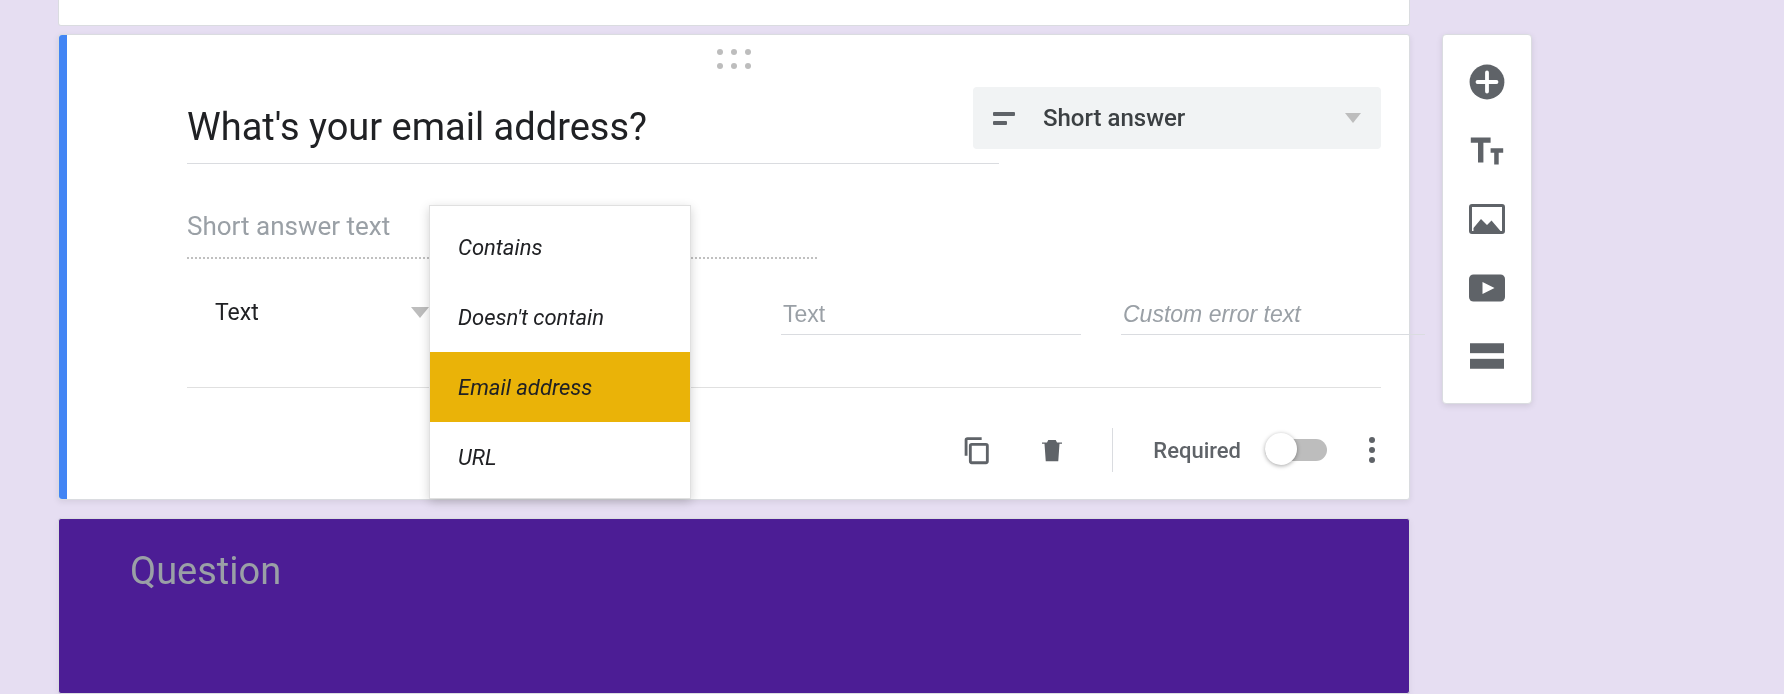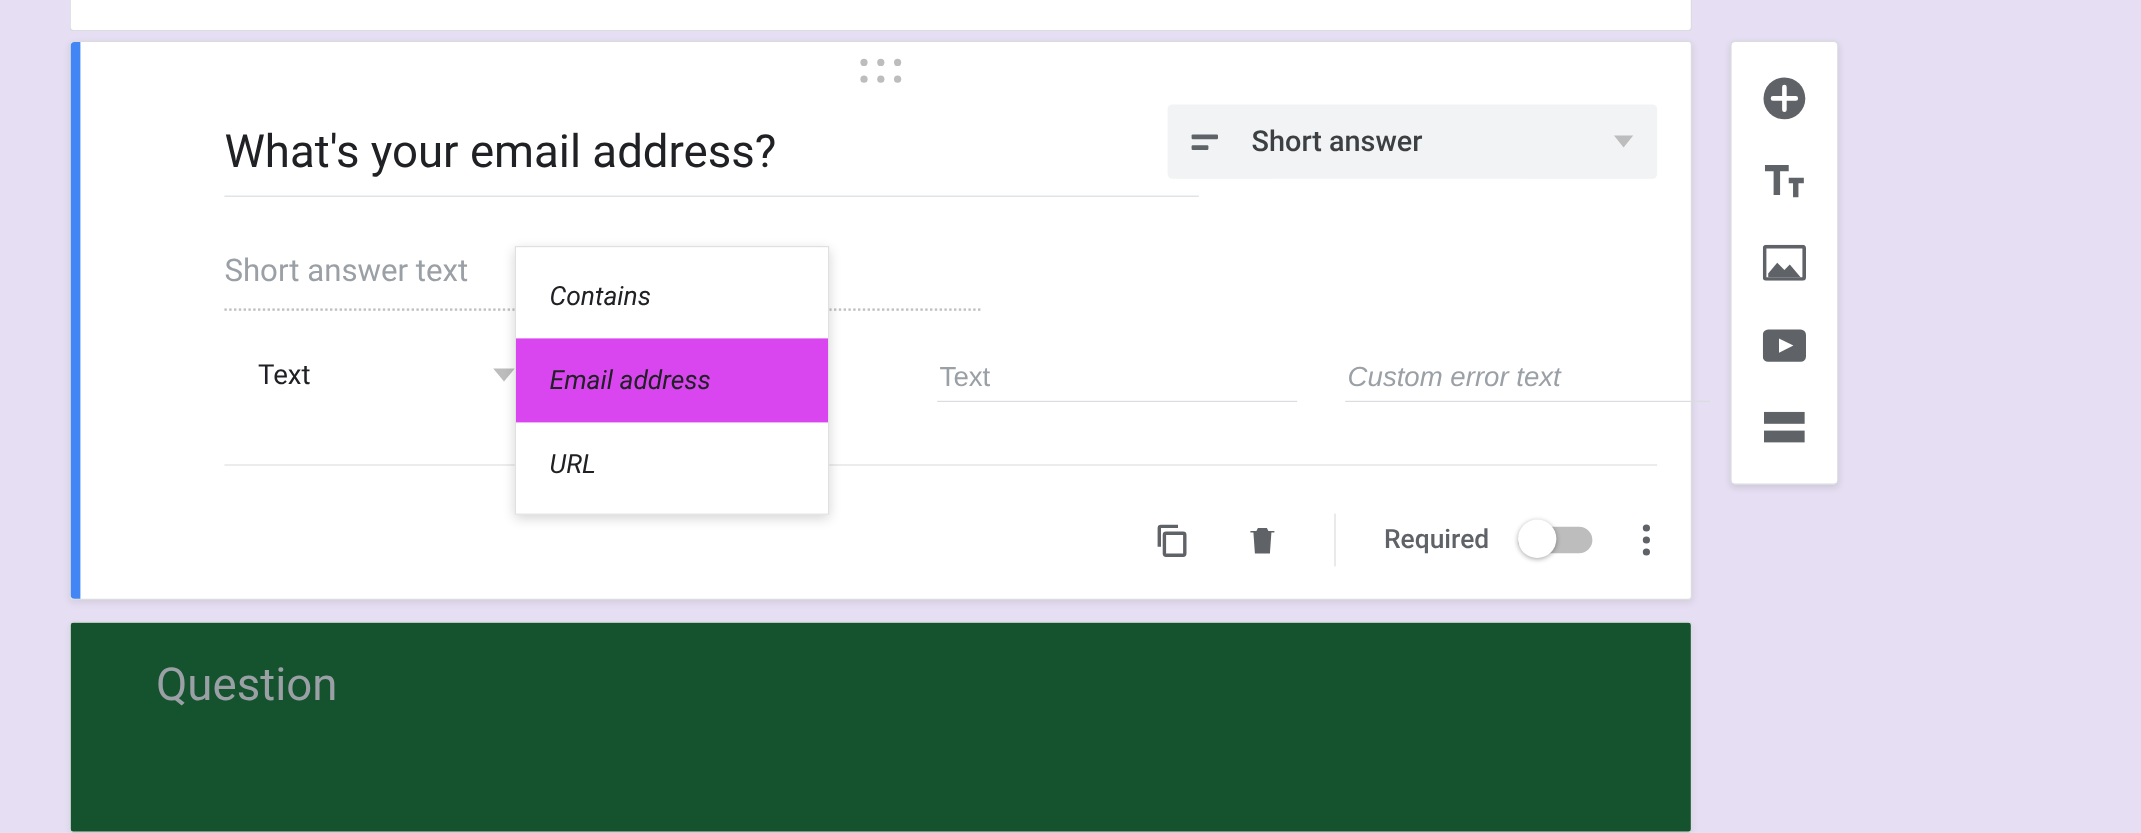--- a/index.html
+++ b/index.html
@@ -117,27 +117,27 @@
     width:262px;
     background:#fff; border:1px solid #E0E0E0;
     box-shadow:0 3px 10px rgba(0,0,0,0.18);
     z-index:50;
     padding:6px 0;
   }
   .menu .item {
     height:70px; display:flex; align-items:center;
     padding:0 28px; font-size:22px; color:#202124; cursor:pointer;font-style:italic;
   }
-  .menu .item.hover { background:#d946ef; }
+  .menu .item.hover { background:#eab308; }
 
   
   .next-card {
     position:absolute; left:58px; top:518px;
     width:1352px; height:176px;
-    background:#14532d; border:1px solid #DADCE0; border-radius:3px;
+    background:#4c1d95; border:1px solid #DADCE0; border-radius:3px;
     box-shadow:0 2px 6px rgba(0,0,0,0.05);
   }
   .next-title {
     position:absolute; left:71px; top:30px;
     font-size:38px; color:#9AA0A6; font-weight:400;
   }
 
   
   .side-toolbar {
     position:absolute; left:1442px; top:34px;
@@ -212,20 +212,21 @@
       <div class="more-btn">
         <span></span>
           <span></span>
           <span></span>
       </div>
     </div>
   </div>
 
   <div class="menu">
     <div class="item">Contains</div>
+    <div class="item">Doesn't contain</div>
     <div class="item hover">Email address</div>
     <div class="item">URL</div>
   </div>
 
   <div class="next-card">
     <div class="next-title">Question</div>
   </div>
 
   <div class="side-toolbar">
     <div class="tool-btn">

